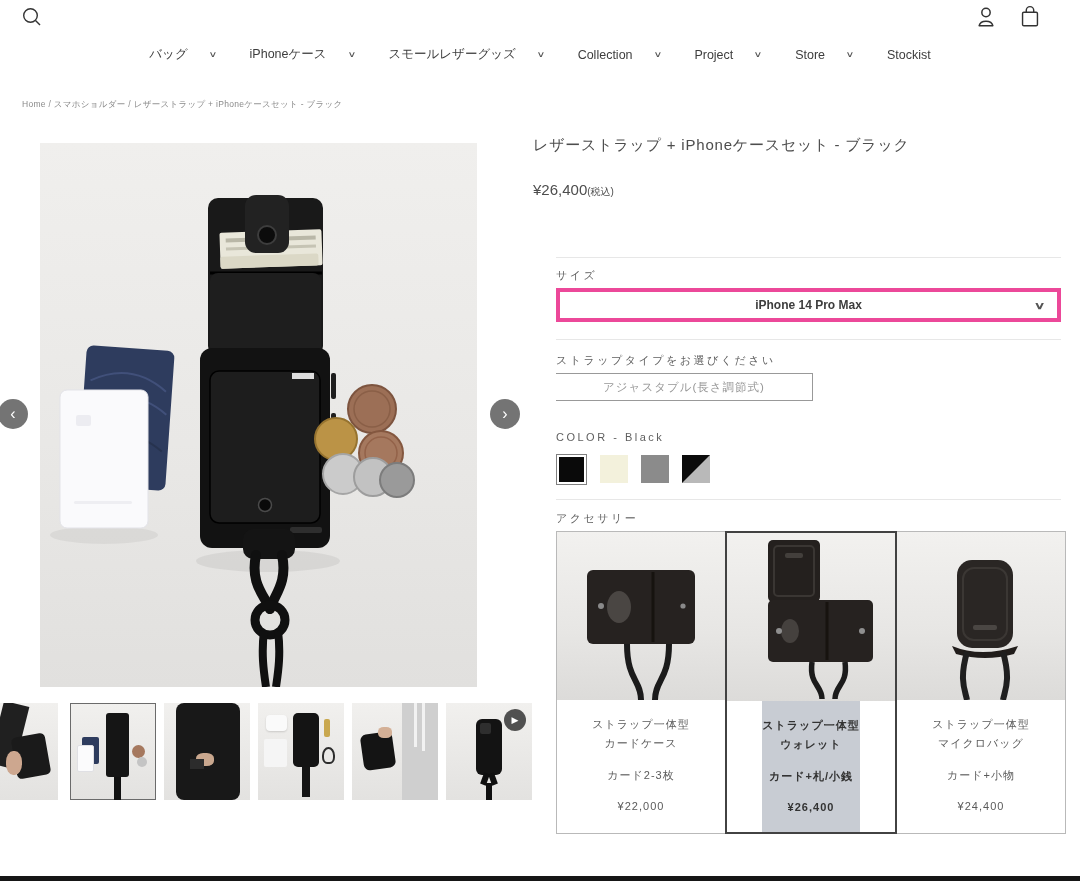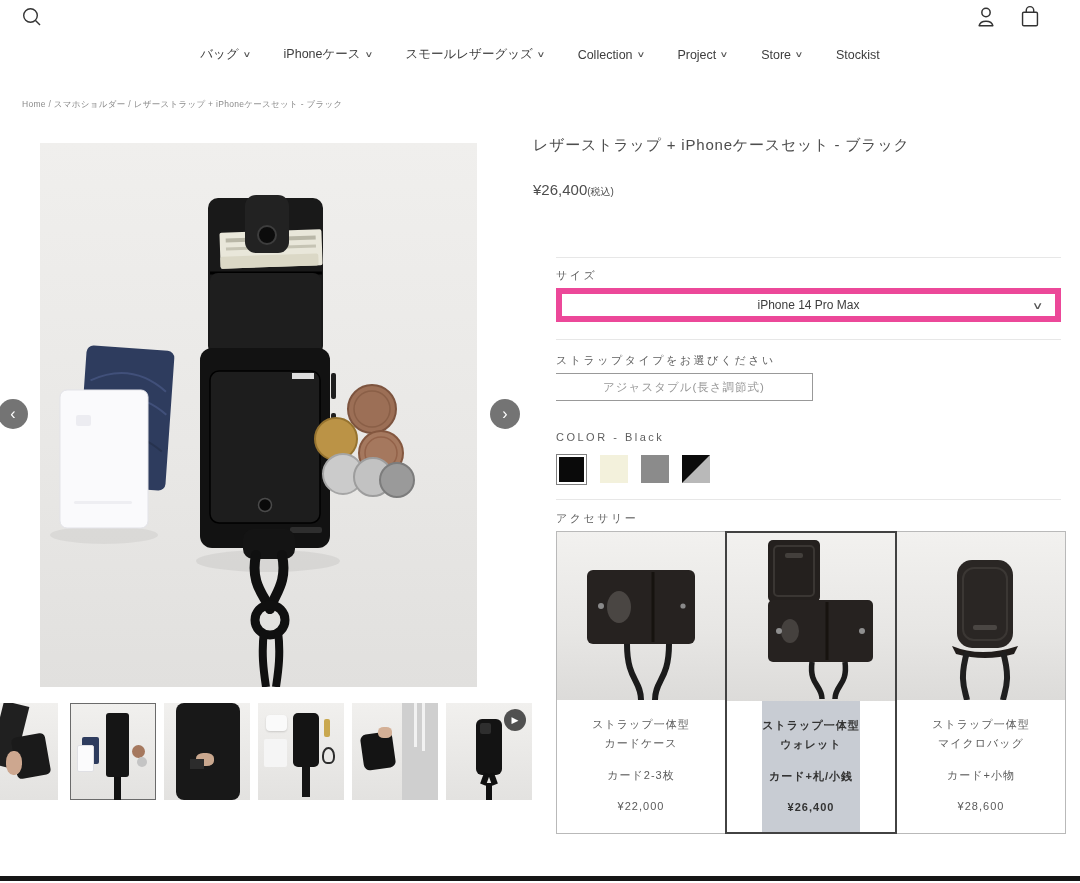--- a/index.html
+++ b/index.html
@@ -9,21 +9,21 @@
 
   
   .icon-btn { position:absolute; background:none; border:none; cursor:pointer; padding:0; }
   .search-btn { left:21px; top:6px; width:22px; height:22px; }
   .account-btn { left:975px; top:6px; width:22px; height:22px; }
   .cart-btn { left:1019px; top:5px; width:22px; height:23px; }
   .logo { position:absolute; left:0; right:0; top:6px; text-align:center;
           font-family:"Liberation Serif", serif; font-size:24px; letter-spacing:1px; color:#161616; cursor:pointer; }
 
   .nav { position:absolute; left:0; right:0; top:46px; display:flex; justify-content:center; gap:34px; }
-  .nav-item { display:flex; align-items:center; gap:5px; font-size:12.5px; color:#3d3d3d; cursor:pointer; white-space:nowrap; }
+  .nav-item { display:flex; align-items:center; gap:22px; font-size:12.5px; color:#3d3d3d; cursor:pointer; white-space:nowrap; }
   .chev { font-size:8px; color:#555; transform:scaleX(1.5); display:inline-block; }
 
   .breadcrumb { position:absolute; left:22px; top:99px; font-size:8.5px; color:#8a8a8a; letter-spacing:0.3px; }
 
   
   .main-image { position:absolute; left:40px; top:143px; width:437px; height:544px;
                 background:linear-gradient(180deg,#f0efed 0%, #e9e8e6 55%, #e1e0de 100%); }
   .car-arrow { position:absolute; width:30px; height:30px; border-radius:50%; background:rgba(104,104,104,0.92);
                border:none; color:#fff; font-size:16px; line-height:28px; text-align:center; cursor:pointer; z-index:5; }
   .car-prev { left:-2px; top:399px; }
@@ -40,23 +40,23 @@
   
   .rc { position:absolute; left:533px; width:505px; }
   .p-title { top:136px; font-size:15px; color:#4d4d4d; letter-spacing:0.8px; }
   .p-price { top:181px; font-size:15px; color:#4d4d4d; }
   .p-price .tax { font-size:10px; }
   .p-ship { top:220px; font-size:11px; color:#4f4f4f; }
   .p-ship a { color:#4f4f4f; text-decoration:underline; cursor:pointer; }
   .hr { position:absolute; left:556px; width:505px; height:1px; background:#e7e7e7; }
   .sec-label { position:absolute; left:556px; font-size:11px; letter-spacing:2.5px; color:#5f5f5f; }
 
-  .size-select { position:absolute; left:556px; top:288px; width:505px; height:34px; border:6px solid #ec4899;
+  .size-select { position:absolute; left:556px; top:288px; width:505px; height:34px; border:4px solid #ec4899;
                  background:#fff; display:flex; align-items:center; justify-content:center;
-                 font-size:12px; color:#3d3d3d; cursor:pointer; }
+                 font-size:12px; color:#3d3d3d; cursor:pointer;font-weight:bold; }
   .size-select .chev2 { position:absolute; right:14px; font-size:10px; color:#555; transform:scaleX(1.6); }
 
   .strap-row { position:absolute; left:556px; top:373px; width:505px; height:28px; display:flex; }
   .strap-btn { height:28px; font-size:11.5px; letter-spacing:1px; cursor:pointer; }
   .strap-btn.on { width:248px; background:#c4c7cb; border:1px solid #aeb1b6; color:#2f2f2f; font-weight:bold; }
   .strap-btn.off { width:257px; background:#fff; border:1px solid #999; border-left:none; color:#979797; }
 
   .swatches { position:absolute; left:556px; top:453px; height:32px; display:flex; align-items:center; gap:13px; }
   .swatch { width:28px; height:28px; cursor:pointer; }
   .swatch.sel-box { width:31px; height:31px; border:1px solid #808080; background:#fff; padding:2px; }
@@ -330,21 +330,21 @@
           <rect x="76" y="93" width="24" height="5" rx="2" fill="#4a4643"></rect>
           <path d="M55,114 q29,12 66,0 l-4,8 q-29,8 -58,0 Z" fill="#211d1b"></path>
           <path d="M70,120 C62,148 68,158 70,168" fill="none" stroke="#1f1f1f" stroke-width="6"></path>
           <path d="M106,120 C114,148 108,158 106,168" fill="none" stroke="#1f1f1f" stroke-width="6"></path>
         </svg>
       </div>
       <div class="acc-info">
         <div class="acc-name">ストラップ一体型</div>
         <div class="acc-name">マイクロバッグ</div>
         <div class="acc-spec">カード+小物</div>
-        <div class="acc-price">¥28,600</div>
+        <div class="acc-price">¥24,400</div>
       </div>
     </div>
 
   </div>
 
   <div class="bottom-bar"></div>
 
 </div>
 
 </body></html>

